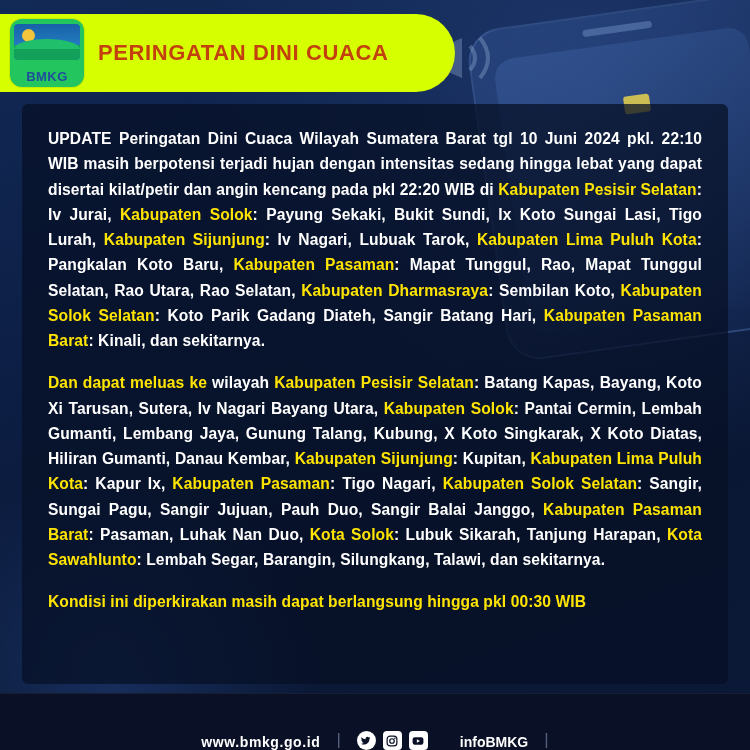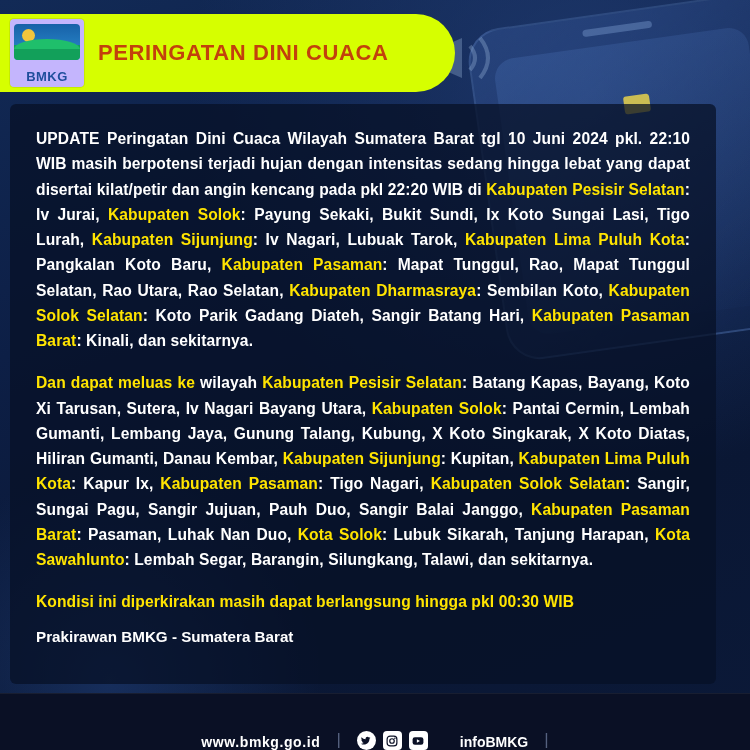--- a/index.html
+++ b/index.html
@@ -91,22 +91,22 @@
     border-top-right-radius: 39px;
     border-bottom-right-radius: 39px;
     display: flex;
     align-items: center;
     z-index: 5;
   }
   .logo {
     width: 74px;
     height: 68px;
     margin-left: 10px;
-    background: #c4b5fd;
-    border-radius: 4px;
+    background: #22c55e;
+    border-radius: 12px;
     position: relative;
     flex: none;
     overflow: hidden;
     box-shadow: 0 0 0 1px rgba(0,0,0,0.08);
   }
   .logo-sky {
     position: absolute;
     left: 4px; right: 4px; top: 5px;
     height: 36px;
     background: linear-gradient(#1761a8, #2d8fd0);
@@ -154,21 +154,21 @@
     font-size: 22px;
     font-weight: bold;
     letter-spacing: .6px;
     line-height: 1.28;
     white-space: nowrap;
   }
 
   
   .content {
     position: absolute;
-    left: 10px;
+    left: 22px;
     top: 104px;
     width: 706px;
     height: 580px;
     background: rgba(7,16,38,0.74);
     border-radius: 6px;
     box-sizing: border-box;
     padding: 22px 26px 18px 26px;
     z-index: 4;
   }
   .para {
@@ -285,21 +285,20 @@
     </div>
     <div class="header-titles">
       <div>PERINGATAN DINI CUACA</div>
     </div>
   </div>
 
   <div class="content">
     <p class="para"><span>UPDATE Peringatan Dini Cuaca Wilayah Sumatera Barat tgl 10 Juni 2024 pkl. 22:10 WIB masih berpotensi terjadi hujan dengan intensitas sedang hingga lebat yang dapat disertai kilat/petir dan angin kencang pada pkl 22:20 WIB di </span><span class="hl">Kabupaten Pesisir Selatan</span><span>: Iv Jurai, </span><span class="hl">Kabupaten Solok</span><span>: Payung Sekaki, Bukit Sundi, Ix Koto Sungai Lasi, Tigo Lurah, </span><span class="hl">Kabupaten Sijunjung</span><span>: Iv Nagari, Lubuak Tarok, </span><span class="hl">Kabupaten Lima Puluh Kota</span><span>: Pangkalan Koto Baru, </span><span class="hl">Kabupaten Pasaman</span><span>: Mapat Tunggul, Rao, Mapat Tunggul Selatan, Rao Utara, Rao Selatan, </span><span class="hl">Kabupaten Dharmasraya</span><span>: Sembilan Koto, </span><span class="hl">Kabupaten Solok Selatan</span><span>: Koto Parik Gadang Diateh, Sangir Batang Hari, </span><span class="hl">Kabupaten Pasaman Barat</span><span>: Kinali, dan sekitarnya.</span></p>
     <p class="para"><span class="hl">Dan dapat meluas ke</span><span> wilayah </span><span class="hl">Kabupaten Pesisir Selatan</span><span>: Batang Kapas, Bayang, Koto Xi Tarusan, Sutera, Iv Nagari Bayang Utara, </span><span class="hl">Kabupaten Solok</span><span>: Pantai Cermin, Lembah Gumanti, Lembang Jaya, Gunung Talang, Kubung, X Koto Singkarak, X Koto Diatas, Hiliran Gumanti, Danau Kembar, </span><span class="hl">Kabupaten Sijunjung</span><span>: Kupitan, </span><span class="hl">Kabupaten Lima Puluh Kota</span><span>: Kapur Ix, </span><span class="hl">Kabupaten Pasaman</span><span>: Tigo Nagari, </span><span class="hl">Kabupaten Solok Selatan</span><span>: Sangir, Sungai Pagu, Sangir Jujuan, Pauh Duo, Sangir Balai Janggo, </span><span class="hl">Kabupaten Pasaman Barat</span><span>: Pasaman, Luhak Nan Duo, </span><span class="hl">Kota Solok</span><span>: Lubuk Sikarah, Tanjung Harapan, </span><span class="hl">Kota Sawahlunto</span><span>: Lembah Segar, Barangin, Silungkang, Talawi, dan sekitarnya.</span></p>
     <p class="para note"><span class="hl">Kondisi ini diperkirakan masih dapat berlangsung hingga pkl 00:30 WIB</span></p>
-    <p class="sign">Prakirawan BMKG - Sumatera Barat</p>
   </div>
 
   <div class="footer">
     <span class="footer-site">www.bmkg.go.id</span>
     <span class="sep">|</span>
     <span class="social">
       <span class="sicon round">
         <svg width="12" height="12" viewBox="0 0 16 16">
             <path d="M14 3.5c-.5.2-1 .4-1.5.4.5-.3.9-.8 1.1-1.4-.5.3-1.1.5-1.7.7-.5-.5-1.2-.8-1.9-.8-1.4 0-2.6 1.2-2.6 2.6 0 .2 0 .4.1.6-2.2-.1-4.1-1.1-5.4-2.7-.2.4-.4.8-.4 1.3 0 .9.5 1.7 1.2 2.2-.4 0-.8-.1-1.2-.3 0 1.3.9 2.3 2.1 2.6-.2.1-.5.1-.7.1-.2 0-.3 0-.5-.1.3 1 1.3 1.8 2.4 1.8-.9.7-2 1.1-3.2 1.1h-.6c1.2.7 2.5 1.2 4 1.2 4.8 0 7.4-4 7.4-7.4v-.3c.5-.4 1-.9 1.4-1.4z" fill="#0a1025"></path>
           </svg>

